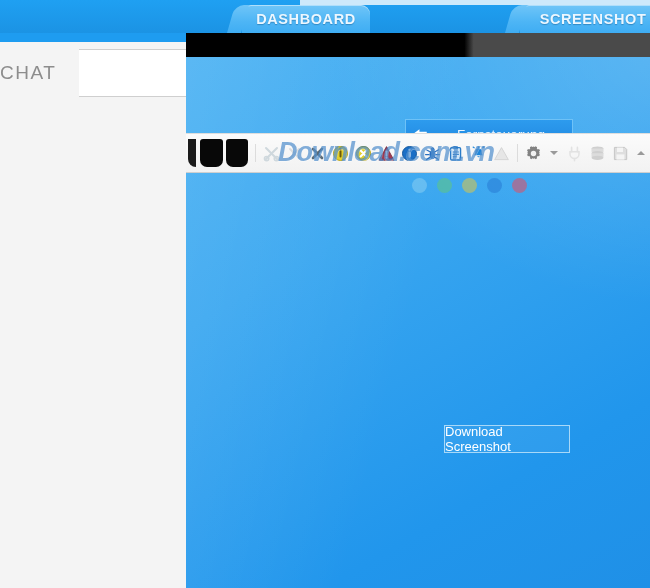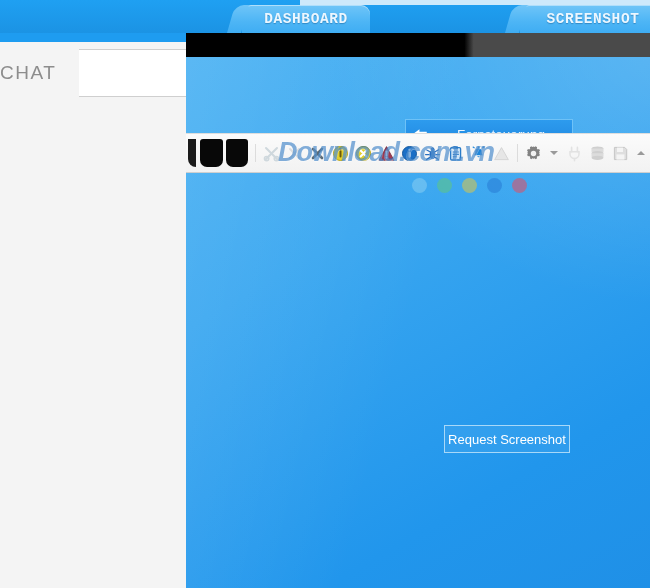--- a/index.html
+++ b/index.html
@@ -21,21 +21,21 @@
   .tab{
     position:absolute;top:5px;height:28px;
     background:linear-gradient(to bottom,#6fc5f8 0%,#4db5f5 60%,#3fadf3 100%);
     border-radius:9px 9px 0 0;
     box-shadow:inset 0 1px 0 rgba(255,255,255,.45);
     display:flex;align-items:center;justify-content:center;
     color:#ecf7ff;font-weight:bold;font-size:14.5px;letter-spacing:.6px;
     text-shadow:0 1px 1px rgba(0,60,110,.35);
     cursor:pointer;
   }
-  .tab .label{pointer-events:none;white-space:nowrap;font-family:Liberation Mono, monospace;}
+  .tab .label{pointer-events:none;white-space:nowrap;}
   #tab-dashboard{left:242px;width:128px;}
   #tab-fern{left:364px;width:162px;}
   #tab-screen{left:520px;width:146px;}
   .tab.notch::before{
     content:"";position:absolute;left:-11px;top:0;width:14px;height:28px;
     background:linear-gradient(to bottom,#6fc5f8 0%,#4db5f5 60%,#3fadf3 100%);
     border-radius:9px 0 0 0;
     transform:skewX(-16deg);
   }
 
@@ -327,17 +327,17 @@
 
     <div id="dots">
       <span class="dot" style="background:#7fc9f2"></span>
       <span class="dot" style="background:#5cc48c"></span>
       <span class="dot" style="background:#c9c45a"></span>
       <span class="dot" style="background:#2a7fd6"></span>
       <span class="dot" style="background:#d4566f"></span>
     </div>
 
     <div id="request-button">
-      <span>Request Screenshot</span>
+      <span>Download Screenshot</span>
     </div>
 
   </div>
 </div>
 
 </body></html>

